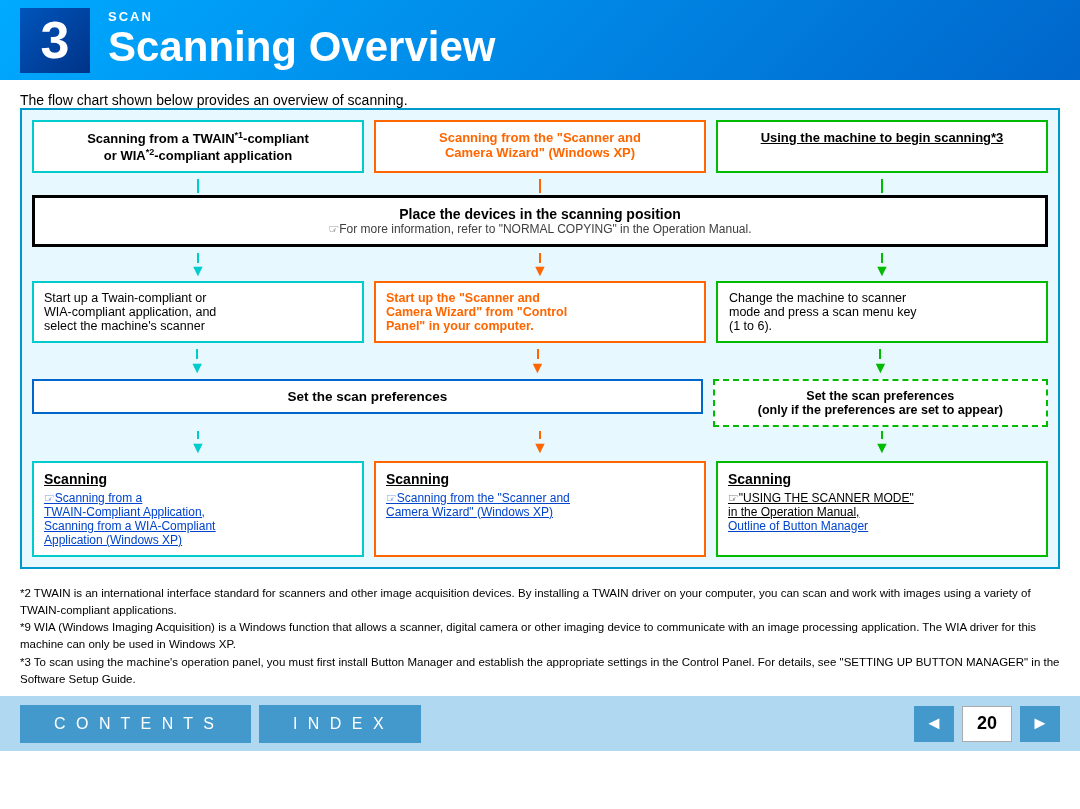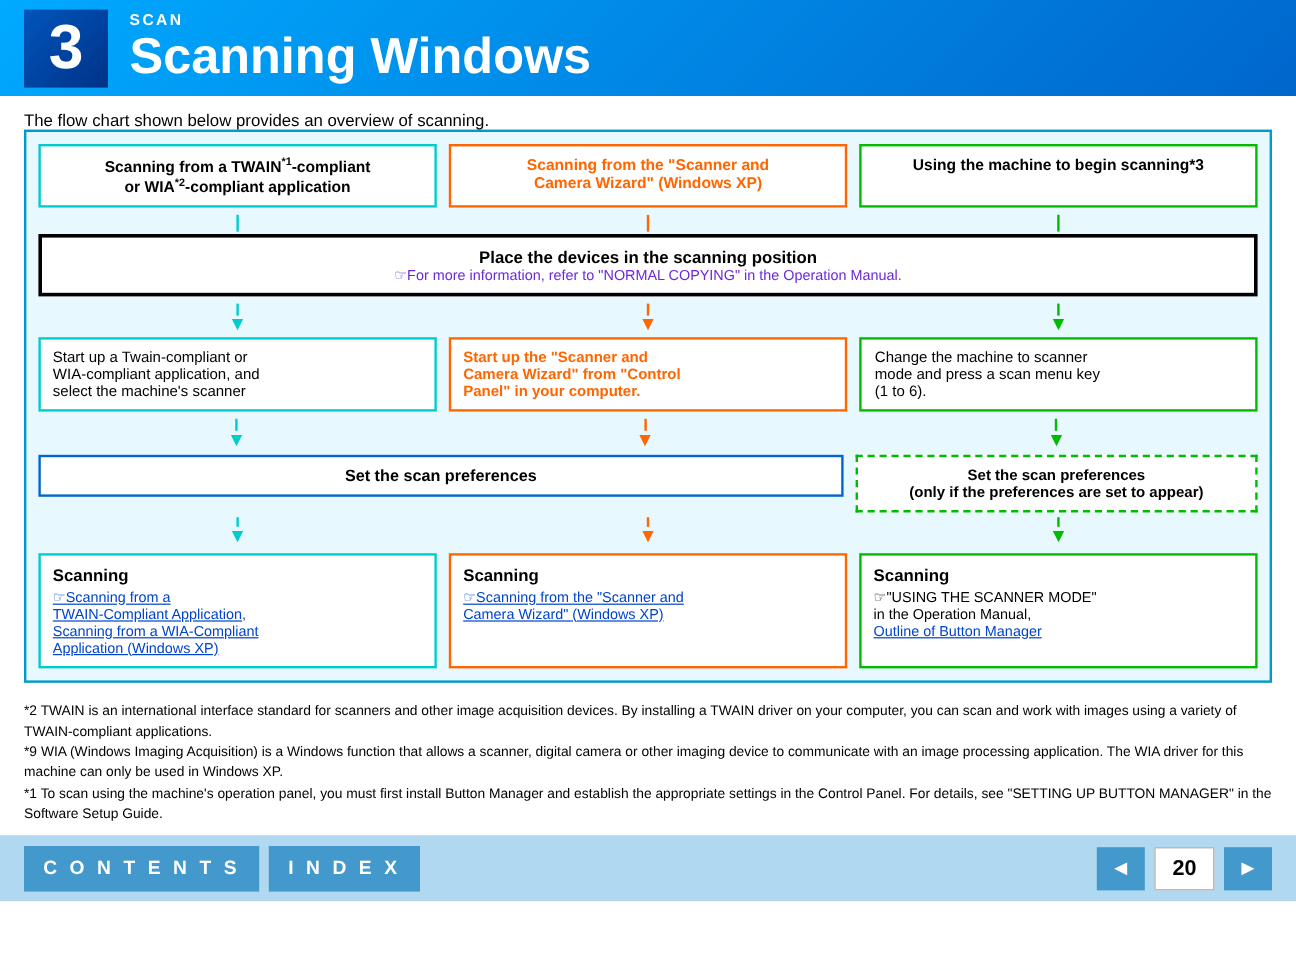--- a/index.html
+++ b/index.html
@@ -108,38 +108,38 @@
       flex: 1;
       border: 2px solid;
       padding: 8px 10px;
       text-align: center;
       font-size: 13px;
       font-weight: bold;
       background: #fff;
     }
     .top-box.cyan { border-color: #00cccc; color: #000; }
     .top-box.orange { border-color: #ff6600; color: #ff6600; background: #fff; }
-    .top-box.green { border-color: #00bb00; color: #000; }
+    .top-box.green { border-color: #00bb00; color: #000; text-decoration: underline; }
 
     
     .place-original-box {
       border: 3px solid #000;
       background: #fff;
       padding: 8px 12px;
       text-align: center;
       margin-bottom: 6px;
     }
     .place-original-title {
       font-size: 14px;
       font-weight: bold;
       color: #000;
     }
     .place-original-sub {
       font-size: 12px;
-      color: #6d28d9;
+      color: #404040;
     }
 
     
     .middle-row {
       display: flex;
       gap: 10px;
       margin-bottom: 6px;
       align-items: flex-end;
     }
 
@@ -185,20 +185,21 @@
       display: flex;
       gap: 10px;
       margin-top: 4px;
     }
     .bottom-box {
       border: 2px solid;
       padding: 8px 10px;
       font-size: 12.5px;
       background: #fff;
       width: 100%;
+      text-decoration: underline;
     }
     .bottom-box.cyan { border-color: #00cccc; }
     .bottom-box.orange { border-color: #ff6600; }
     .bottom-box.green { border-color: #00bb00; }
 
     .scanning-title {
       font-size: 14px;
       font-weight: bold;
       color: #000;
       margin-bottom: 4px;
@@ -223,24 +224,24 @@
       display: flex;
       align-items: center;
       height: 55px;
       padding: 0 20px;
       margin-top: auto;
     }
     .footer-btn {
       background: #4499cc;
       color: #fff;
       font-size: 16px;
-      font-weight: bold;
+      font-weight: normal;
       letter-spacing: 3px;
       border: none;
-      padding: 10px 16px;
+      padding: 10px 34px;
       cursor: pointer;
       margin-right: 8px;
     }
     .footer-spacer { flex: 1; }
     .footer-nav {
       display: flex;
       align-items: center;
       gap: 8px;
     }
     .footer-nav-btn {
@@ -270,21 +271,21 @@
 
     sup { font-size: 9px; }
   </style>
 </head>
 <body>
 
 <div class="header">
   <div class="header-number">3</div>
   <div class="header-text-block">
     <span class="header-scan-label">SCAN</span>
-    <span class="header-title">Scanning Windows</span>
+    <span class="header-title">Scanning Overview</span>
   </div>
 </div>
 
 <div class="main">
 
   <p class="intro-text">The flow chart shown below provides an overview of scanning.</p>
 
 
   <div class="flowchart">
 
@@ -436,21 +437,21 @@
         </div>
       </div>
     </div>
 
   </div>
 </div>
 
 <div class="footnotes">
   <p>*2 TWAIN is an international interface standard for scanners and other image acquisition devices. By installing a TWAIN driver on your computer, you can scan and work with images using a variety of TWAIN-compliant applications.</p>
   <p>*9 WIA (Windows Imaging Acquisition) is a Windows function that allows a scanner, digital camera or other imaging device to communicate with an image processing application. The WIA driver for this machine can only be used in Windows XP.</p>
-  <p>*1 To scan using the machine's operation panel, you must first install Button Manager and establish the appropriate settings in the Control Panel. For details, see "SETTING UP BUTTON MANAGER" in the Software Setup Guide.</p>
+  <p>*3 To scan using the machine's operation panel, you must first install Button Manager and establish the appropriate settings in the Control Panel. For details, see "SETTING UP BUTTON MANAGER" in the Software Setup Guide.</p>
 </div>
 
 <div class="footer">
   <button class="footer-btn">C O N T E N T S</button>
   <button class="footer-btn">I N D E X</button>
   <div class="footer-spacer"></div>
   <div class="footer-nav">
     <button class="footer-nav-btn">
       <span>◄</span>
     </button>

